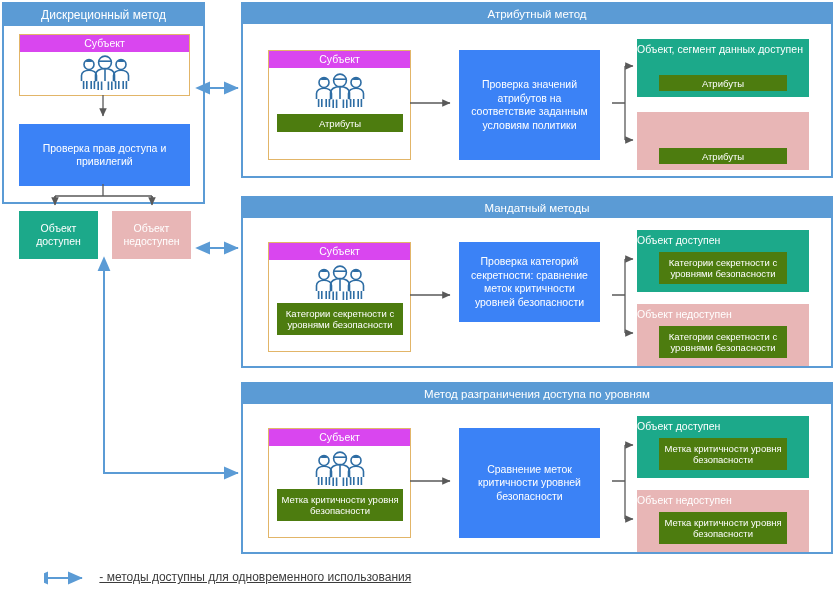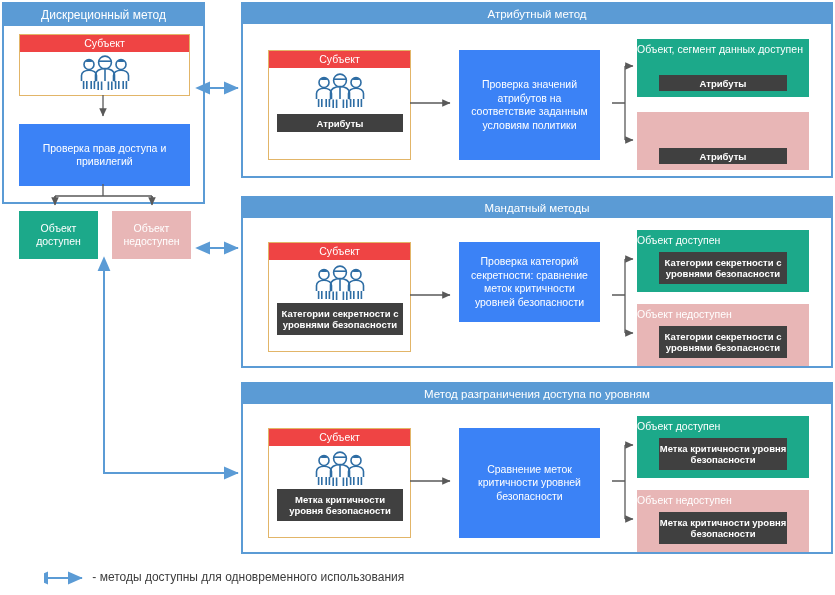--- a/index.html
+++ b/index.html
@@ -8,28 +8,28 @@
 
   .panel{position:absolute;background:#ffffff;border:2px solid #5B9BD5;box-sizing:border-box;}
   .panel-header{background:#5B9BD5;color:#ffffff;font-size:11.5px;text-align:center;
                 line-height:20px;height:20px;width:100%;box-sizing:border-box;}
 
   
   #p-left{left:2px;top:2px;width:203px;height:202px;}
   #p-left .panel-header{height:22px;line-height:22px;font-size:12px;}
 
   .subj-card{position:absolute;border:1px solid #E2B568;box-sizing:border-box;background:#ffffff;}
-  .subj-title{background:#ef4444;color:#ffffff;font-size:10.5px;text-align:center;
+  .subj-title{background:#d946ef;color:#ffffff;font-size:10.5px;text-align:center;
               line-height:17px;height:17px;width:100%;box-sizing:border-box;}
   .subj-body{position:relative;width:100%;}
   .people{position:absolute;left:50%;transform:translateX(-50%);}
 
-  .tag{position:absolute;background:#404040;color:#ffffff;font-size:9.5px;
+  .tag{position:absolute;background:#4d7c0f;color:#ffffff;font-size:9.5px;
        text-align:center;display:flex;align-items:center;justify-content:center;
-       box-sizing:border-box;line-height:11px;font-weight:bold;}
+       box-sizing:border-box;line-height:11px;}
 
   .box-red{position:absolute;background:#3b82f6;color:#ffffff;font-size:10.5px;
            display:flex;align-items:center;justify-content:center;text-align:center;
            box-sizing:border-box;padding:2px 6px;line-height:13.5px;}
   .box-green{position:absolute;background:#1CA98A;color:#ffffff;box-sizing:border-box;}
   .box-pink{position:absolute;background:#E8B6B6;color:#ffffff;box-sizing:border-box;}
   .res-title{width:100%;text-align:left;font-size:10.5px;line-height:13px;padding-top:4px;
              box-sizing:border-box;}
 
   .leftres{position:absolute;font-size:10.5px;display:flex;align-items:center;
@@ -255,14 +255,14 @@
     <defs>
       <marker id="lE" markerWidth="8" markerHeight="8" refX="7" refY="4" orient="auto">
         <path d="M0,0.8 L7.4,4 L0,7.2 z" fill="#5B9BD5"></path>
       </marker>
       <marker id="lS" markerWidth="8" markerHeight="8" refX="1" refY="4" orient="auto-start-reverse">
         <path d="M0,0.8 L7.4,4 L0,7.2 z" fill="#5B9BD5"></path>
       </marker>
     </defs>
     <line x1="2" y1="7" x2="38" y2="7" stroke="#5B9BD5" stroke-width="2" marker-start="url(#lS)" marker-end="url(#lE)"></line>
   </svg>
-  <span style="margin-left:5px;">- методы доступны для одновременного использования</span>
+  <span style="margin-left:12px;text-decoration:underline;">- методы доступны для одновременного использования</span>
 </div>
 
 </body></html>

